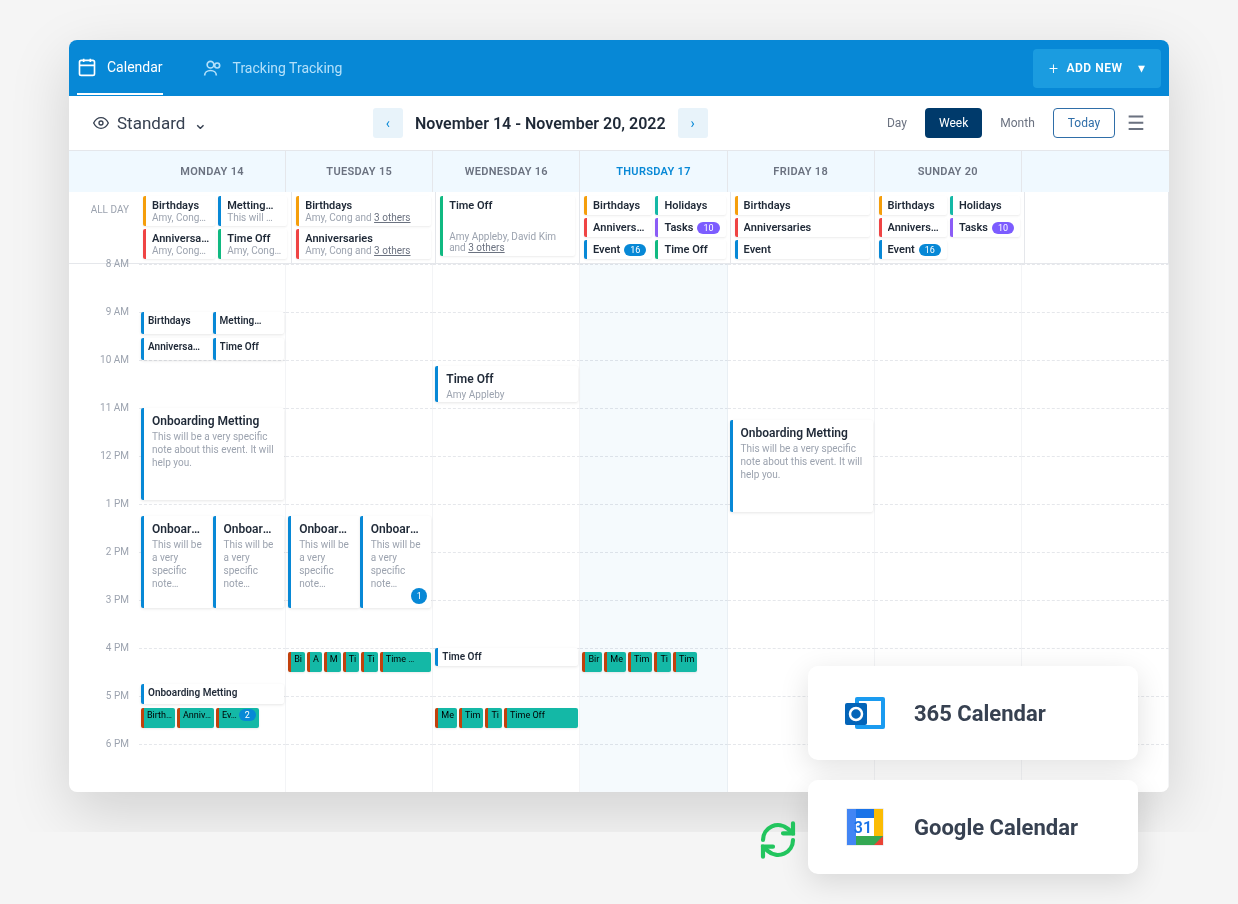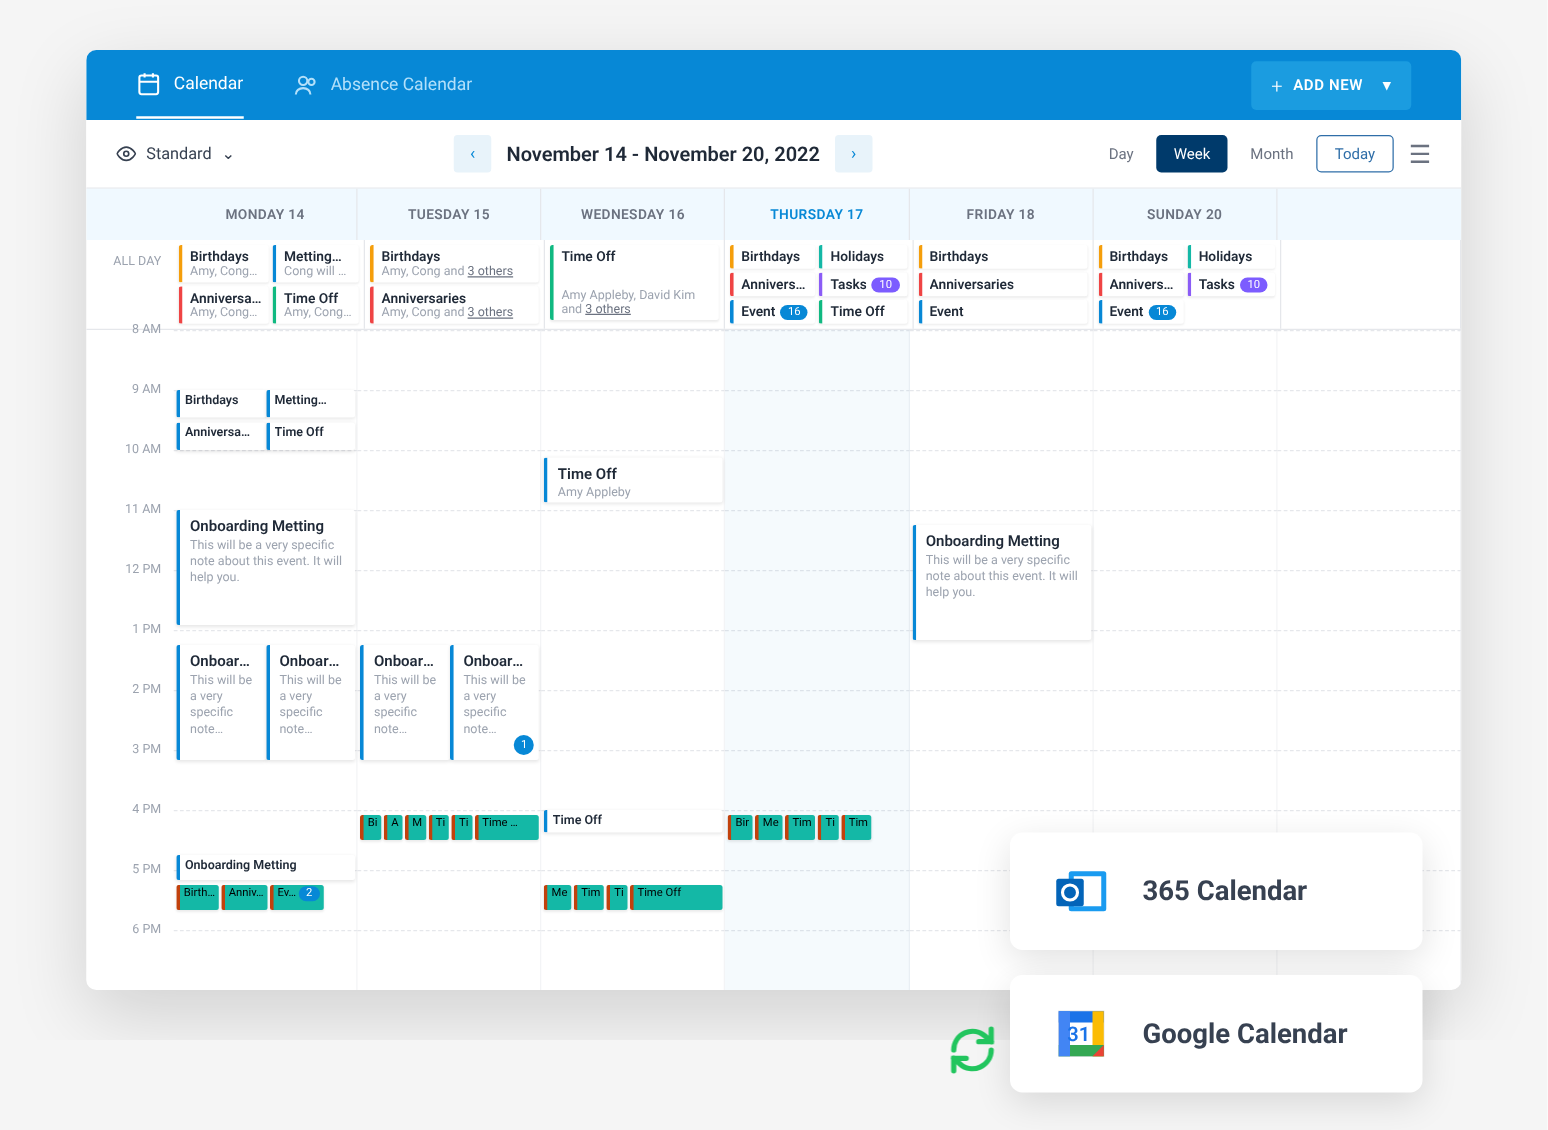--- a/index.html
+++ b/index.html
@@ -1,27 +1,27 @@
 <!DOCTYPE html>
 <html><head>
 <meta charset="utf-8">
 <style>
 * { margin: 0; padding: 0; box-sizing: border-box; font-family: -apple-system, BlinkMacSystemFont, "Segoe UI", Roboto, sans-serif; }
 body { background: #f5f5f5; padding: 40px; }
 .app-window { width: 1100px; margin: 0 auto; background: #fff; border-radius: 8px; box-shadow: 0 20px 60px rgba(0,0,0,0.15); overflow: hidden; }
-.top-header { background: #0788d6; display: flex; align-items: center; padding: 0 40px; height: 56px; }
+.top-header { background: #0788d6; display: flex; align-items: center; padding: 0 8px; height: 56px; }
 .header-tab { display: flex; align-items: center; gap: 10px; padding: 16px 0; margin-right: 40px; color: #b3e0fa; font-size: 14px; cursor: pointer; }
 .header-tab.active { color: #fff; border-bottom: 2px solid #fff; }
 .header-tab svg { width: 20px; height: 20px; }
 .header-spacer { flex: 1; }
 .add-new-btn { background: #1b9ce0; color: #fff; border: none; padding: 10px 16px; border-radius: 4px; display: flex; align-items: center; gap: 8px; font-size: 12px; font-weight: 600; letter-spacing: 0.5px; cursor: pointer; }
 .add-new-btn .plus { font-size: 16px; font-weight: 300; }
 .add-new-btn .chev { margin-left: 8px; }
 .toolbar { display: flex; align-items: center; padding: 12px 24px; border-bottom: 1px solid #e5e7eb; background:#fff; }
-.view-selector { display: flex; align-items: center; gap: 8px; font-size: 13px; color: #374151; cursor: pointer; }
+.view-selector { display: flex; align-items: center; gap: 8px; font-size: 17px; color: #374151; cursor: pointer; }
 .view-selector svg { width: 16px; height: 16px; }
 .toolbar-center { flex: 1; display: flex; align-items: center; justify-content: center; gap: 12px; }
 .nav-arrow { width: 30px; height: 30px; background: #e8f3fa; display:flex; align-items:center; justify-content:center; border-radius:3px; color:#0788d6; cursor:pointer; font-size:14px;}
 .date-range { font-size: 16px; font-weight: 600; color: #1f2937; }
 .toolbar-right { display: flex; align-items: center; gap: 4px; justify-content: flex-end; }
 .view-modes { display: flex; gap: 4px; align-items:center; }
 .view-mode-btn { padding: 8px 14px; font-size: 12px; color: #6b7280; background:transparent; border:none; border-radius:4px; cursor:pointer;}
 .view-mode-btn.active { background: #003a6b; color: #fff; }
 .today-btn { padding: 7px 14px; font-size: 12px; color: #2f6ea8; background:#fff; border:1px solid #2f6ea8; border-radius:4px; cursor:pointer;}
 .hamburger { color:#6b7280; cursor:pointer; font-size:20px; margin-left:8px;}
@@ -81,21 +81,21 @@
           <line x1="3" y1="10" x2="21" y2="10"></line>
         </svg>
       <span>Calendar</span>
     </div>
     <div class="header-tab">
       <svg viewBox="0 0 24 24" fill="none" stroke="currentColor" stroke-width="2">
           <circle cx="9" cy="8" r="4"></circle>
           <path d="M2 21c0-3.5 3-6 7-6s7 2.5 7 6"></path>
           <circle cx="17" cy="9" r="3"></circle>
         </svg>
-      <span>Absence Calendar</span>
+      <span>Tracking Tracking</span>
     </div>
     <div class="header-spacer"></div>
     <button class="add-new-btn">
       <span class="plus">+</span>
       <span>ADD NEW</span>
       <span class="chev">▾</span>
     </button>
   </div>
 
   <div class="toolbar">
@@ -143,21 +143,21 @@
             <span class="sub">Amy, Cong…</span>
           </div>
         <div class="event-chip stack c-red">
             <span class="title">Anniversa…</span>
             <span class="sub">Amy, Cong…</span>
           </div>
       </div>
       <div>
         <div class="event-chip stack c-blue">
             <span class="title">Metting…</span>
-            <span class="sub">Cong will …</span>
+            <span class="sub">This will …</span>
           </div>
         <div class="event-chip stack c-green">
             <span class="title">Time Off</span>
             <span class="sub">Amy, Cong…</span>
           </div>
       </div>
     </div>
 
     <div class="all-day-cell">
       <div class="event-chip stack c-orange">

